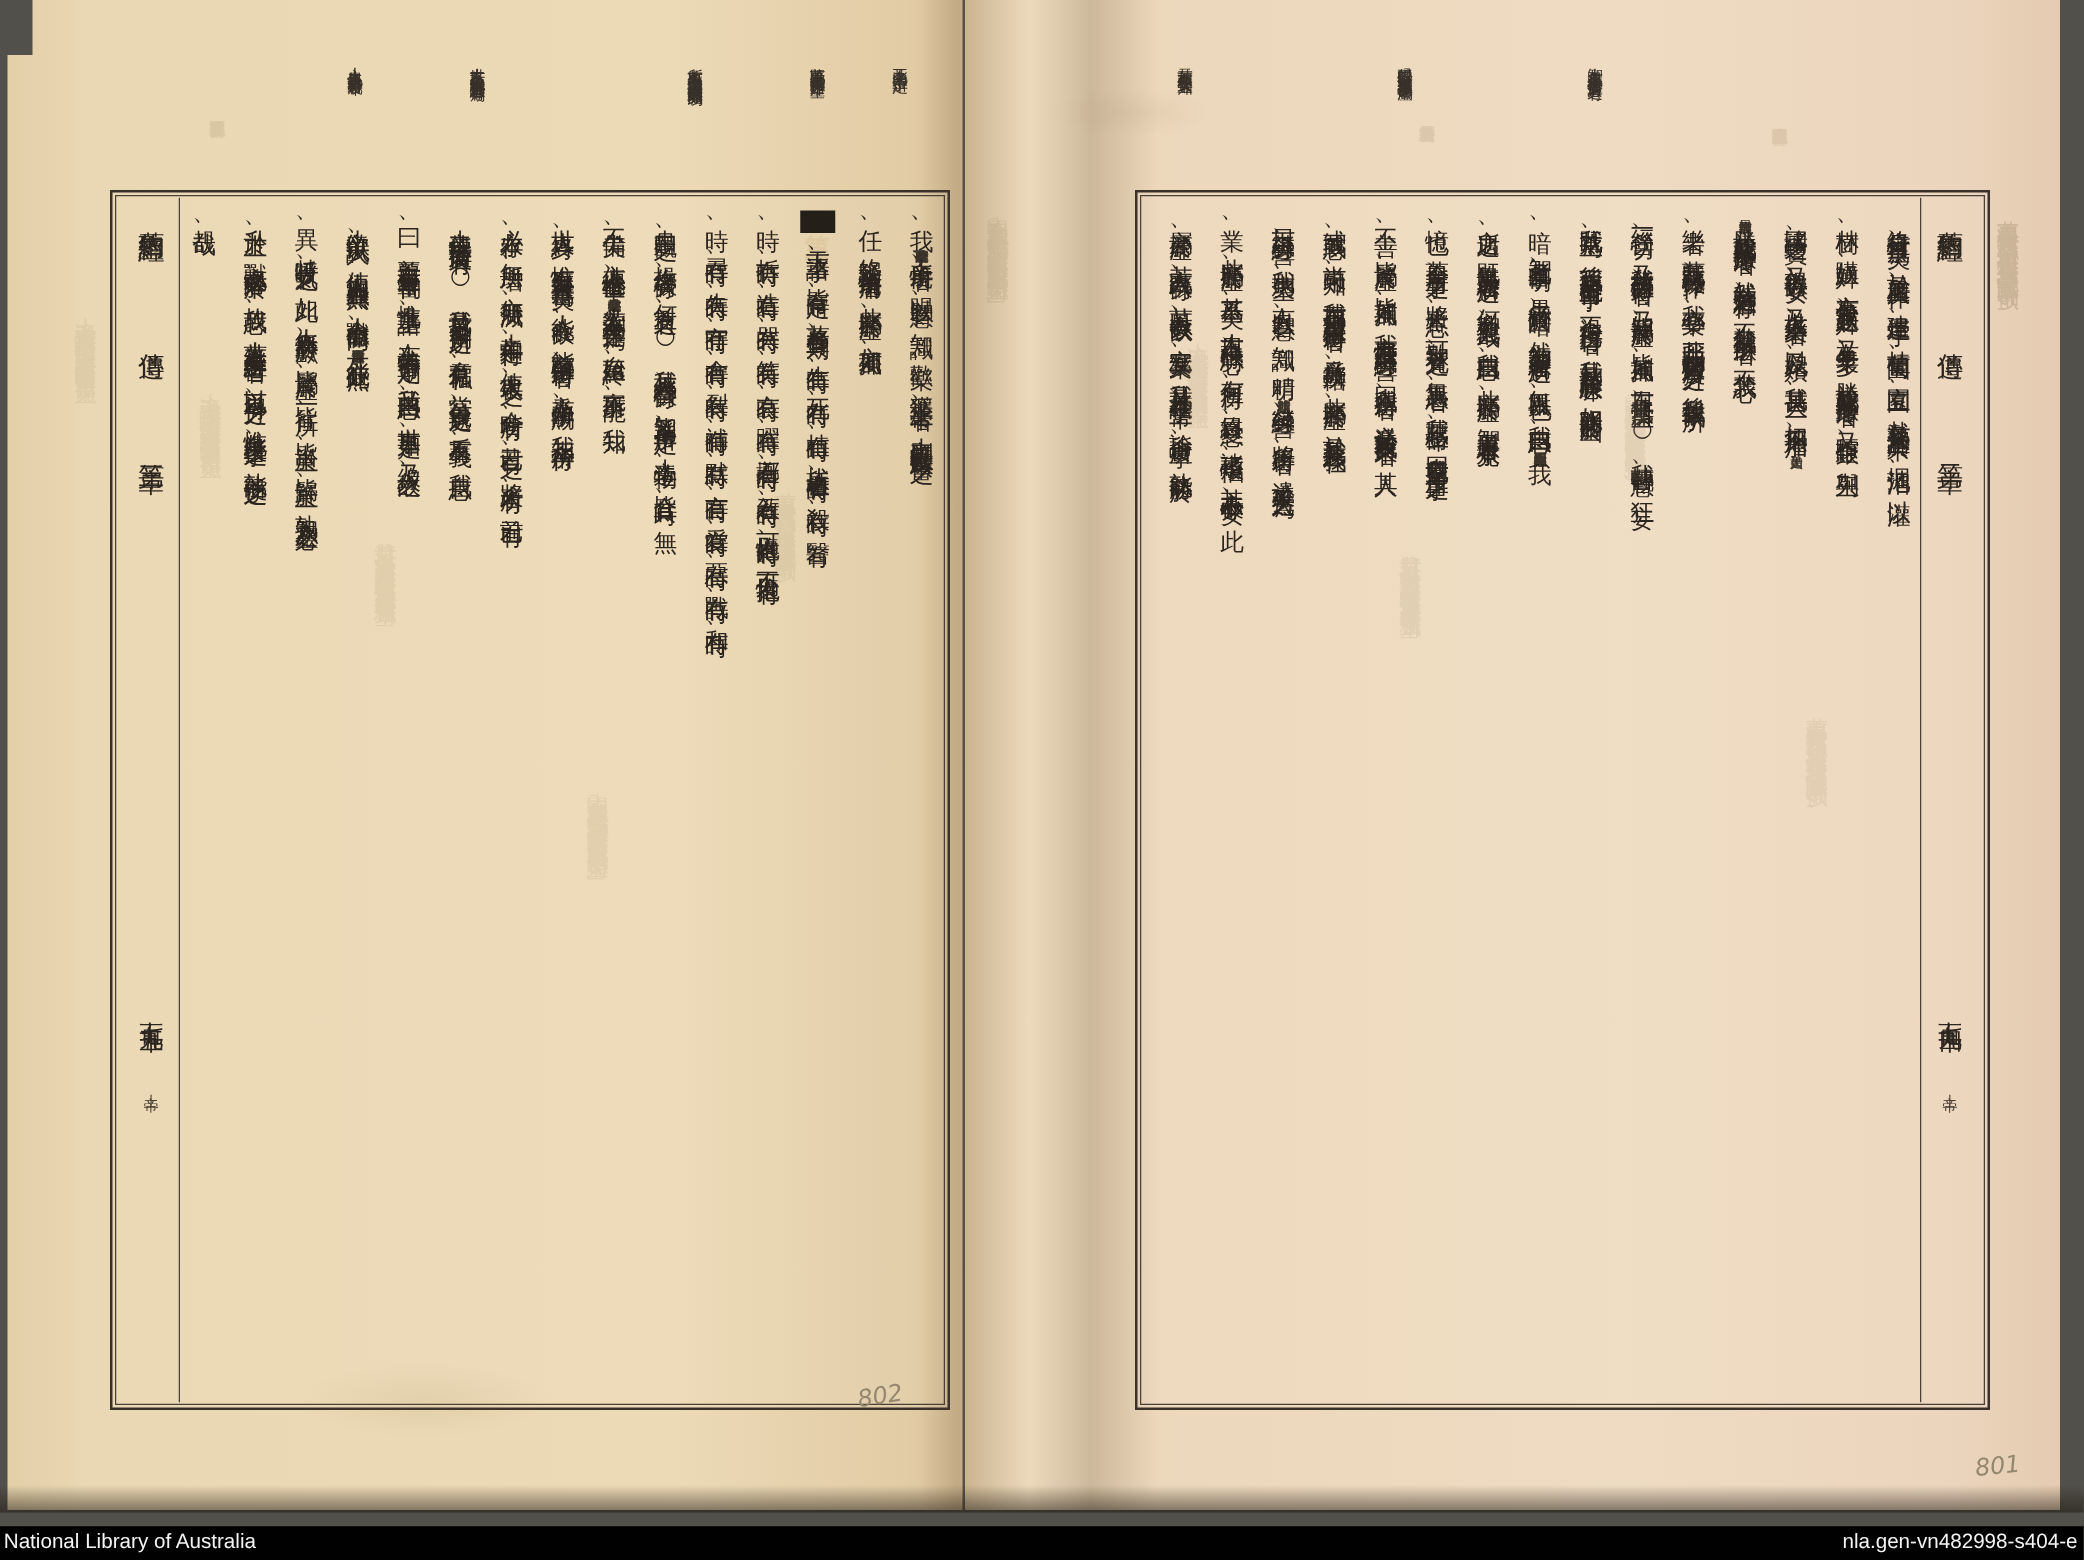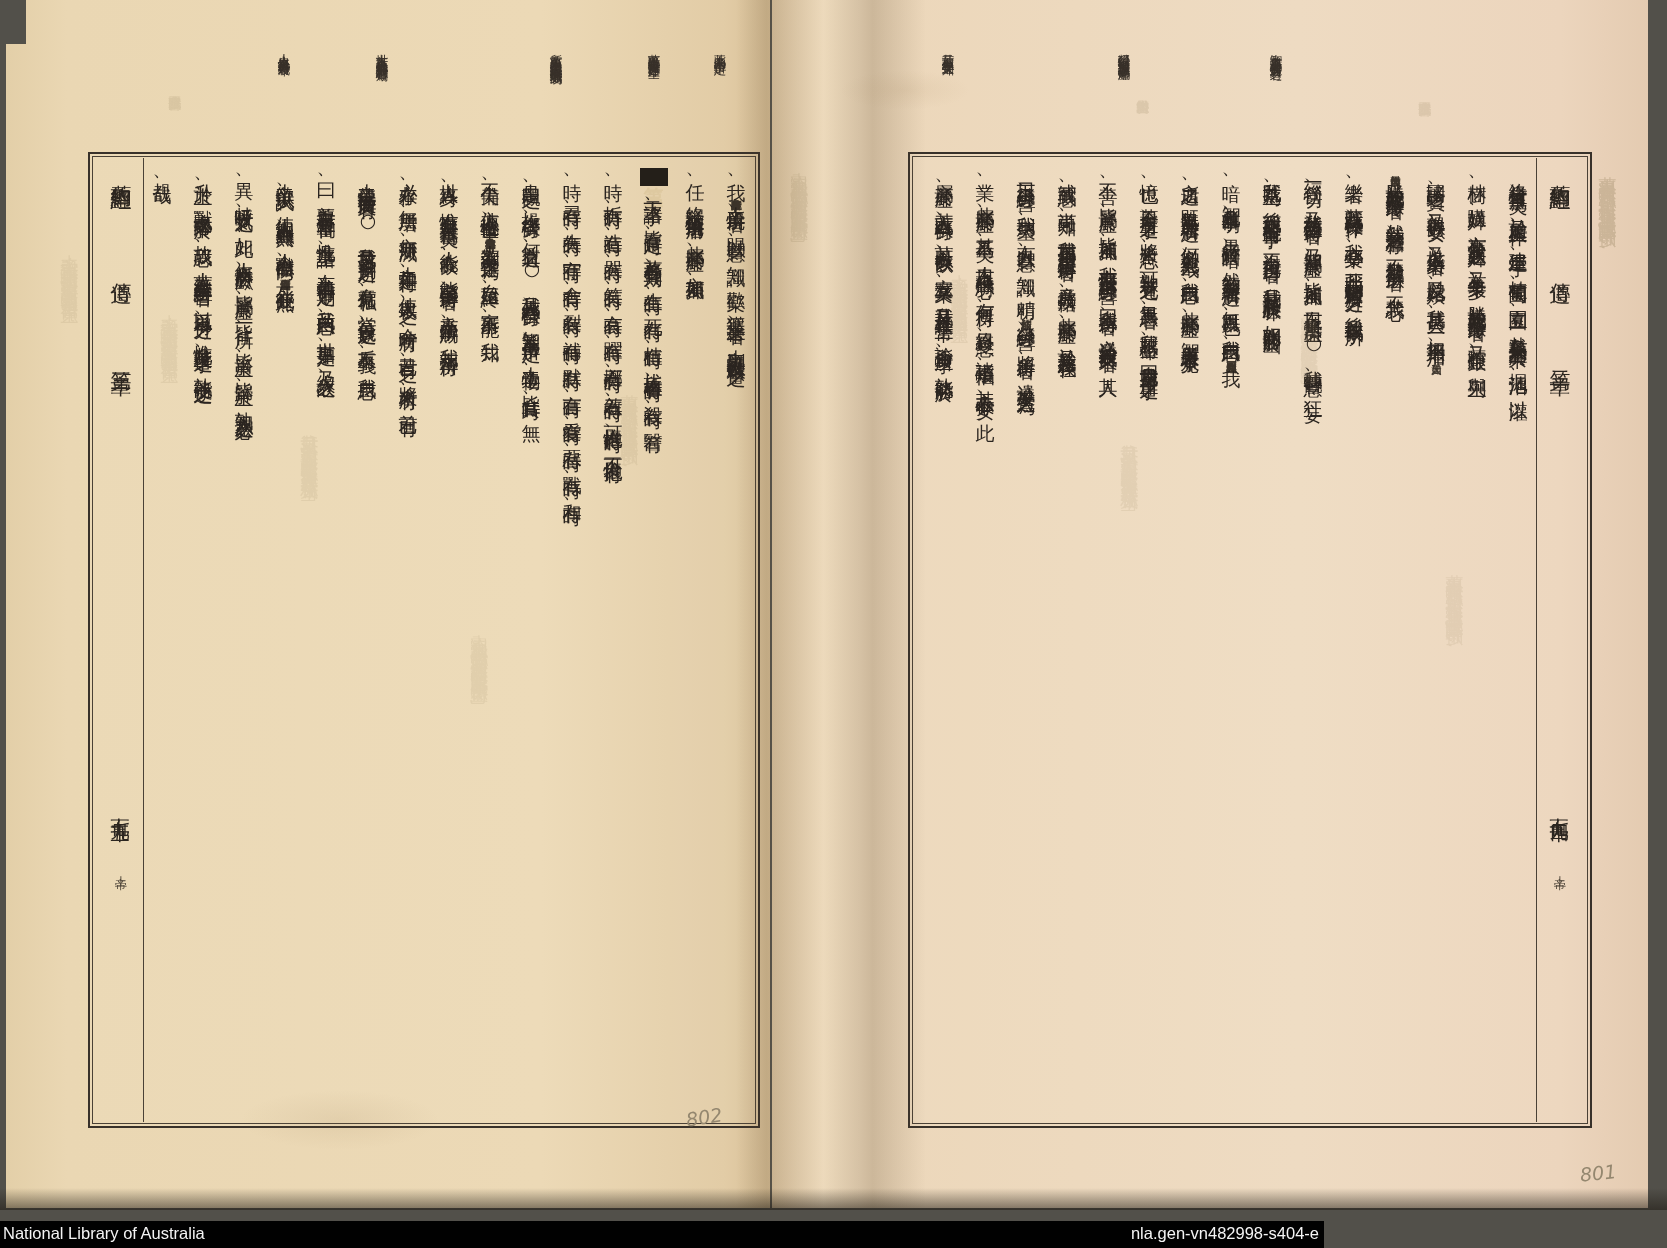--- a/index.html
+++ b/index.html
@@ -107,21 +107,21 @@
   .gh13{left:60px;top:240px;height:740px;width:34px;}
   
   .pencil{
     position:absolute;font-family:"DejaVu Sans",sans-serif;font-style:italic;
     color:#94876f;font-size:19px;
   }
   .pencil-left{left:686px;top:1106px;transform:rotate(-9deg);}
   .pencil-right{left:1580px;top:1162px;transform:rotate(-6deg);}
   
   .footer-bar{
-    position:absolute;left:0;bottom:0;width:1324px;height:27px;background:#010101;
+    position:absolute;left:0;bottom:0;width:1667px;height:27px;background:#010101;
     font-family:"Liberation Sans",sans-serif;color:#f4f4f4;font-size:16.5px;text-align:right;
   }
   .footer-bar .lib{position:absolute;left:3px;top:3px;}
   .footer-bar .imgid{position:absolute;right:5px;top:3px;}
   
   .corner-tl{position:absolute;left:0;top:0;width:26px;height:44px;background:#52504a;}
   .stain1{position:absolute;left:840px;top:70px;width:130px;height:40px;border-radius:50%;
     background:radial-gradient(closest-side, rgba(150,120,80,.10), rgba(150,120,80,0));}
   .stain2{position:absolute;left:240px;top:1090px;width:200px;height:60px;border-radius:50%;
     background:radial-gradient(closest-side, rgba(140,110,70,.10), rgba(140,110,70,0));}

